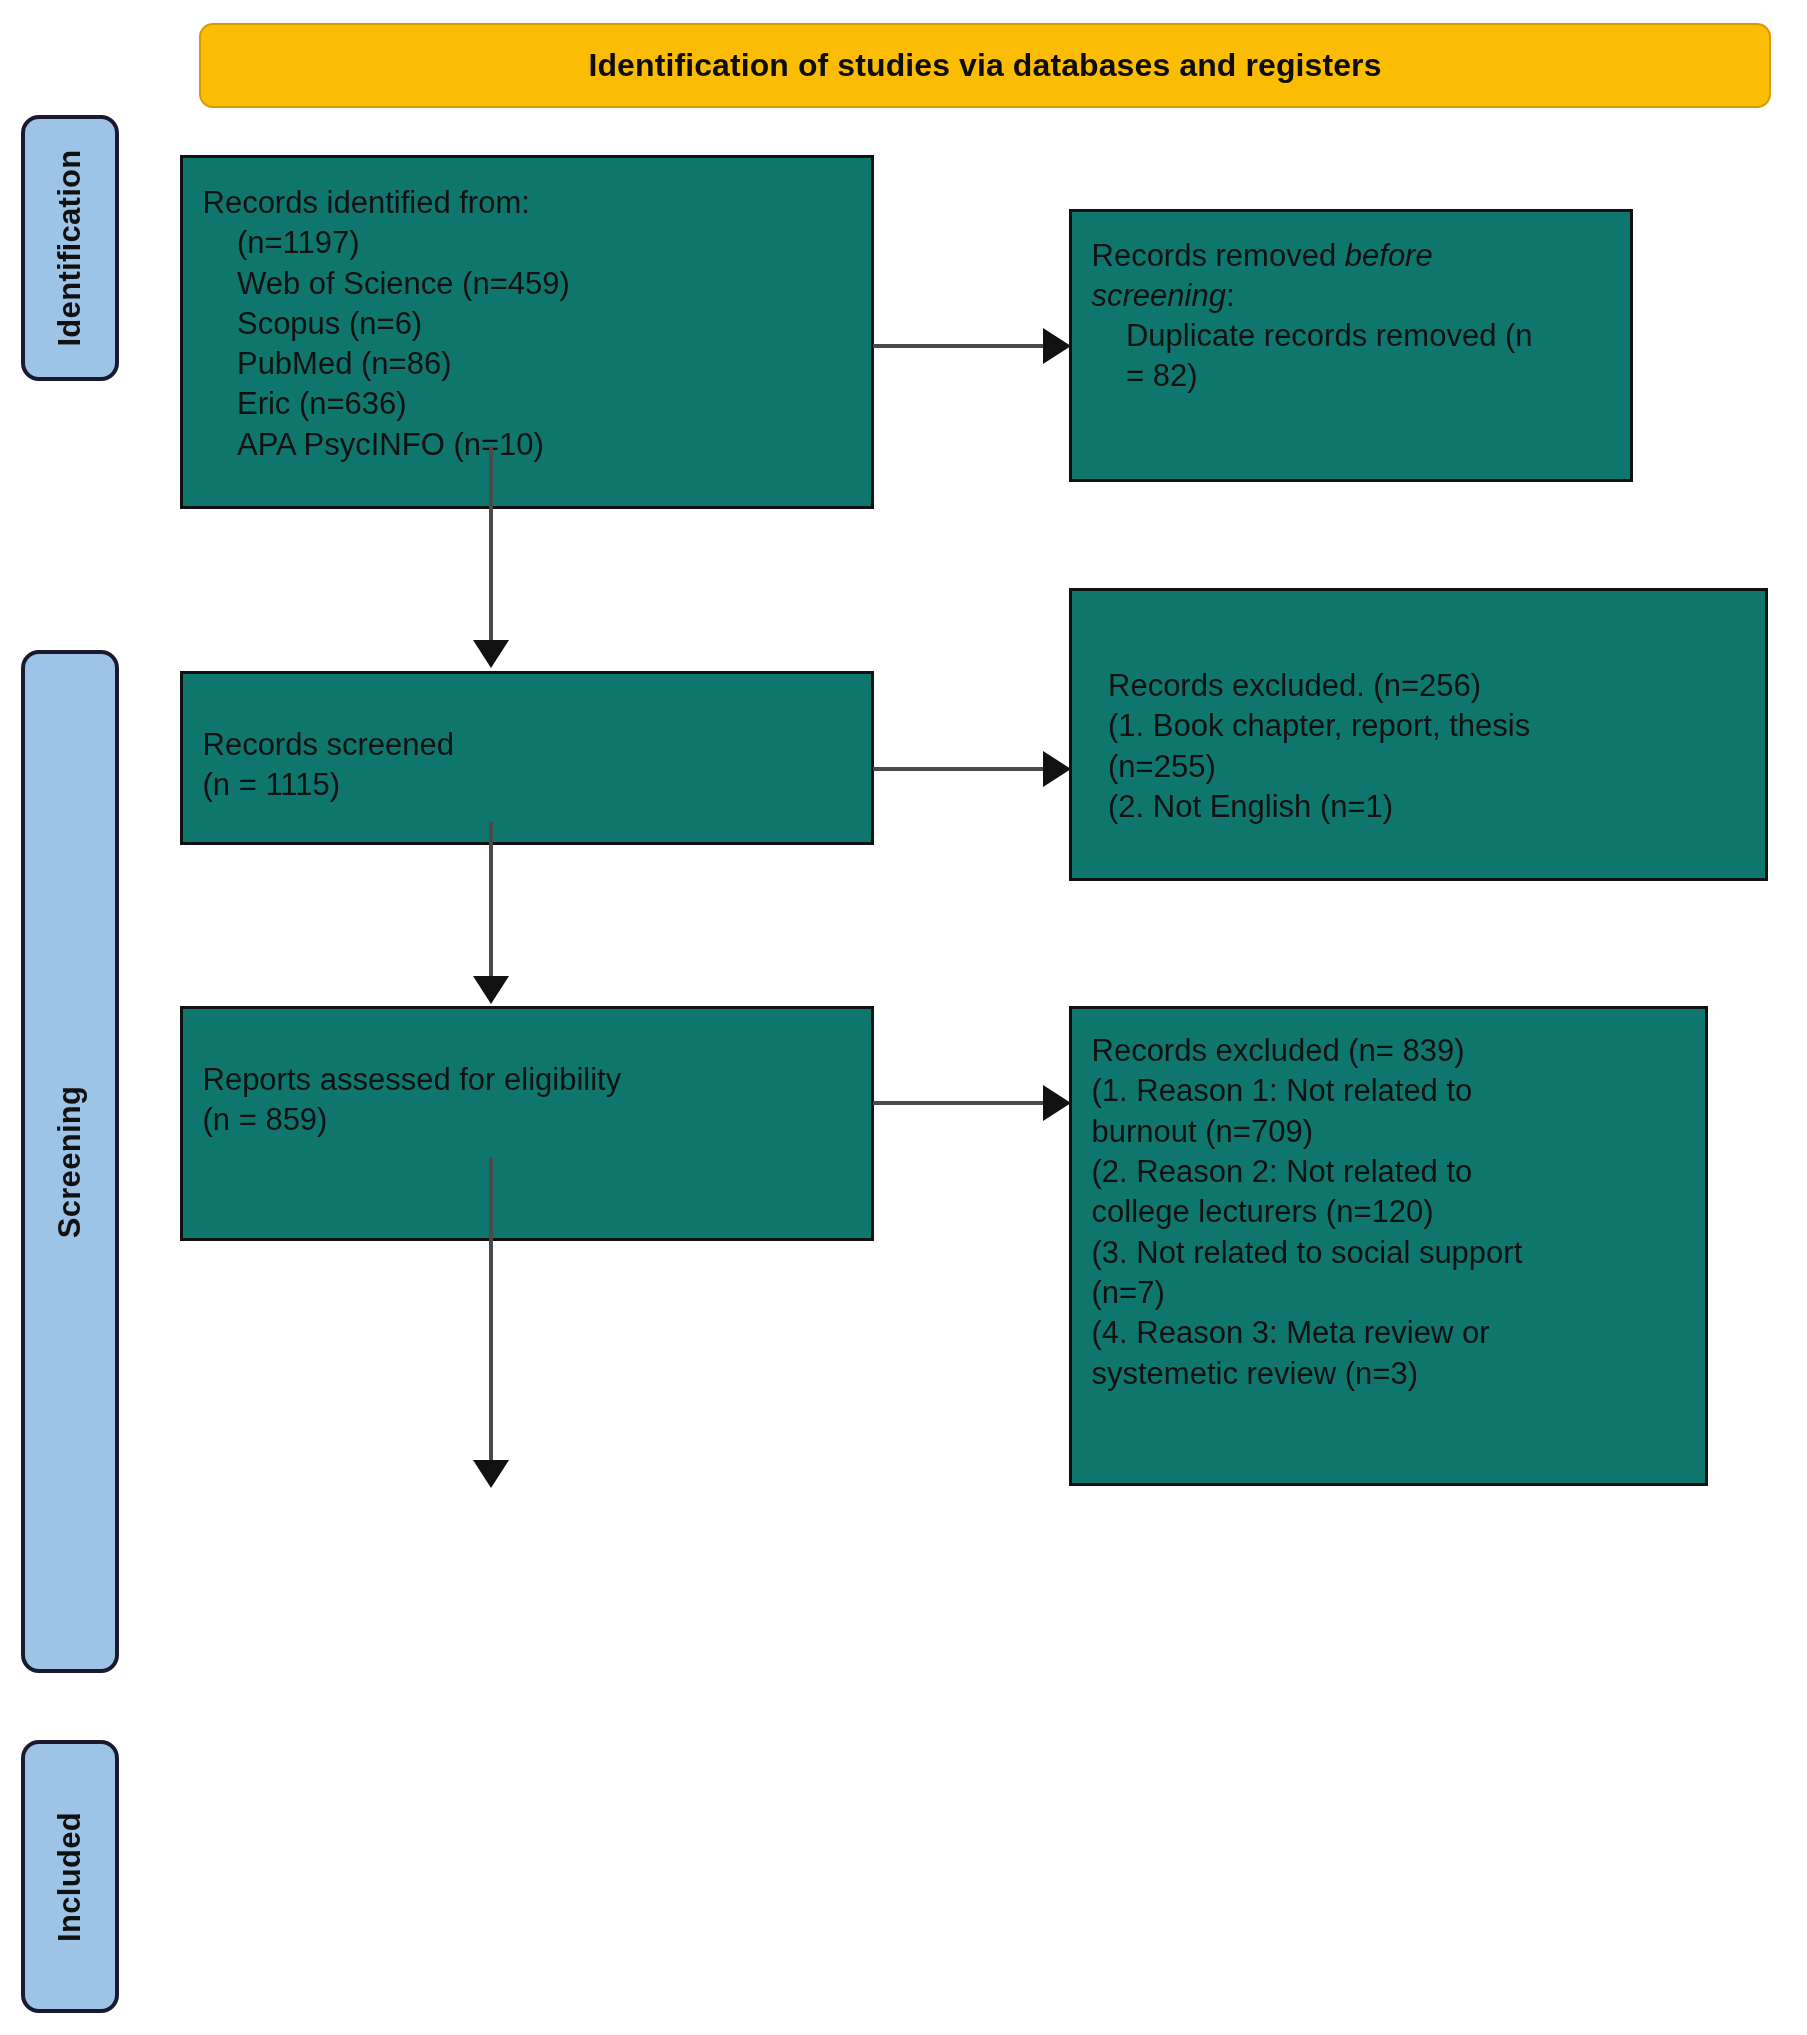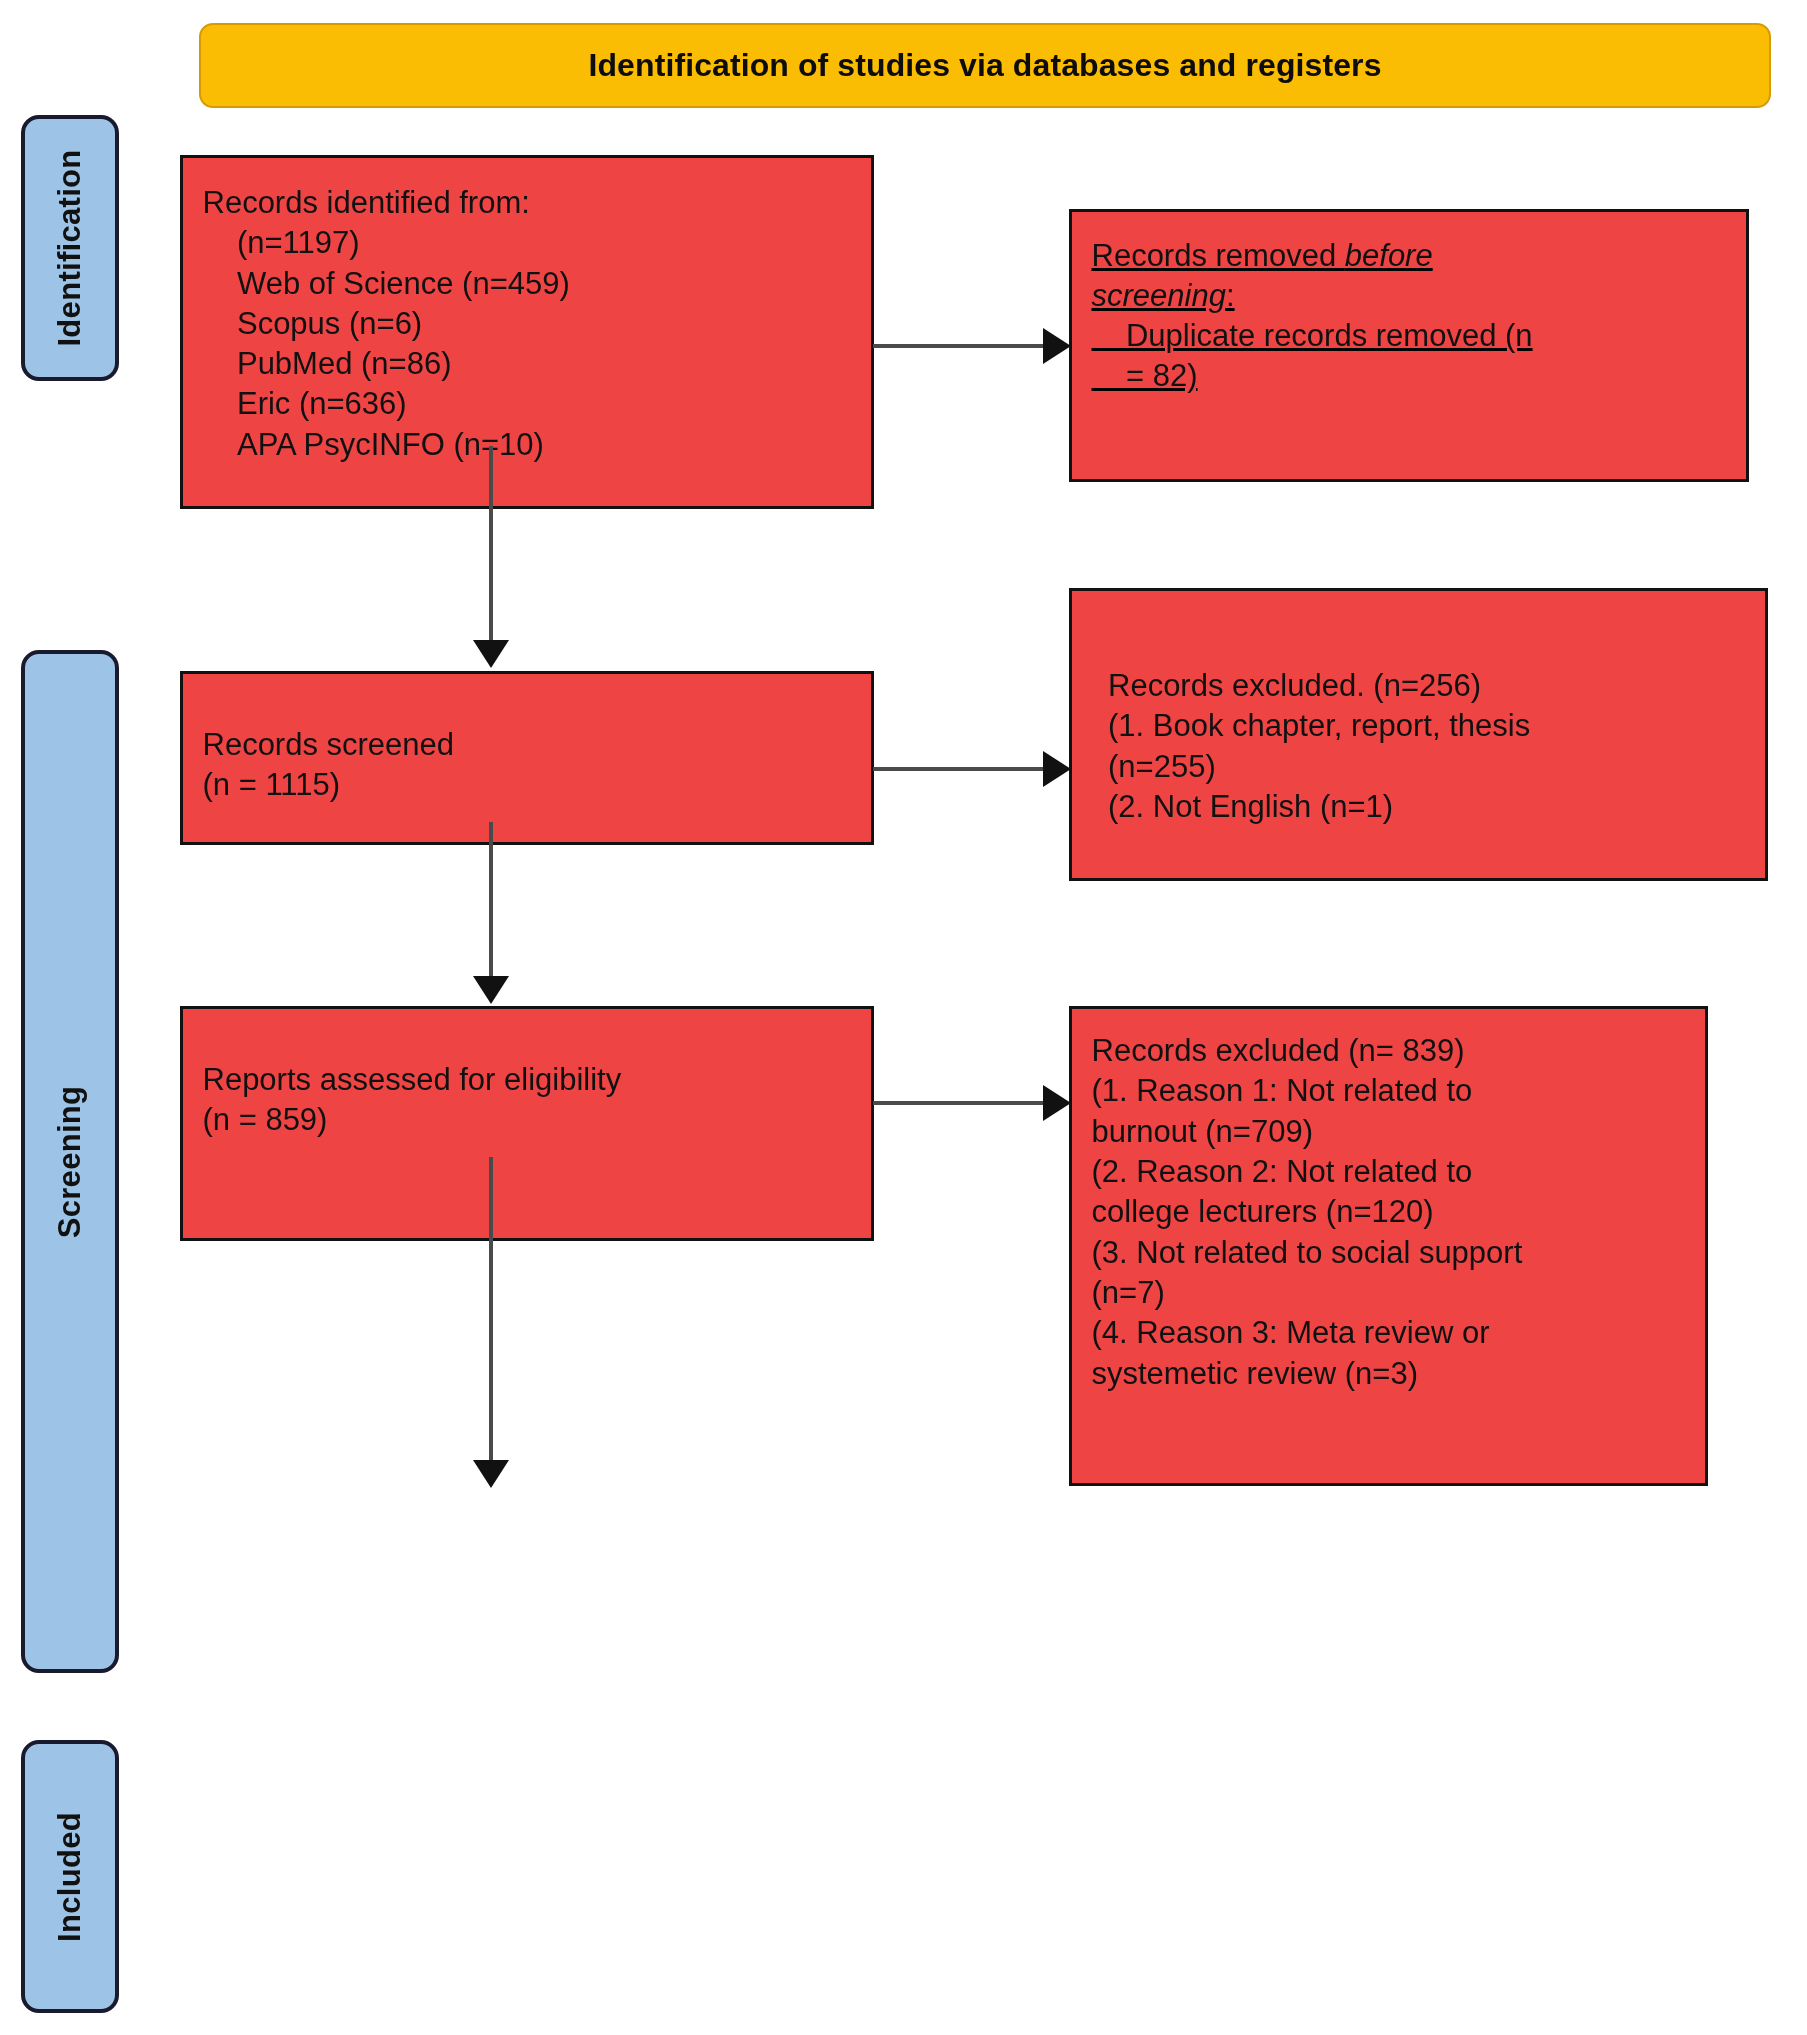--- a/index.html
+++ b/index.html
@@ -63,35 +63,35 @@
     color: #111111;
     letter-spacing: 0.3px;
   }
   #stage-identification { top: 115px;  height: 266px; }
   #stage-screening     { top: 650px;  height: 1023px; }
   #stage-included      { top: 1740px; height: 273px; }
 
   
   .box {
     position: absolute;
-    background: #ef4444;
+    background: #0f766e;
     border: 3.5px solid #111111;
     box-sizing: border-box;
     padding: 18px 19.5px;
   }
   .box-text {
     font-size: 31px;
     line-height: 1.30;
     color: #111111;
     white-space: pre-wrap;
   }
   .box-text .it { font-style: italic; }
 
   #box-identified      { left: 180px;  top: 155px;  width: 694px;  height: 354px; }
-  #box-removed         { left: 1069px; top: 209px;  width: 680px; height: 273px; text-decoration: underline; }
+  #box-removed         { left: 1069px; top: 209px;  width: 564px; height: 273px; }
   #box-screened        { left: 180px;  top: 671px;  width: 694px;  height: 174px; }
   #box-excluded-screen { left: 1069px; top: 588px;  width: 699px; height: 293px; padding-left: 36px; }
   #box-eligibility     { left: 180px;  top: 1006px; width: 694px;  height: 235px; }
   #box-excluded-elig   { left: 1069px; top: 1006px; width: 639px; height: 480px; }
   #box-included        { left: 180px;  top: 1503px; width: 694px;  height: 266px; }
 
   #box-identified  .box-text { padding-top: 7px; }
   #box-removed     .box-text { padding-top: 5.6px; }
   #box-screened    .box-text { padding-top: 33px; }
   #box-excluded-screen .box-text { padding-top: 57px; }

